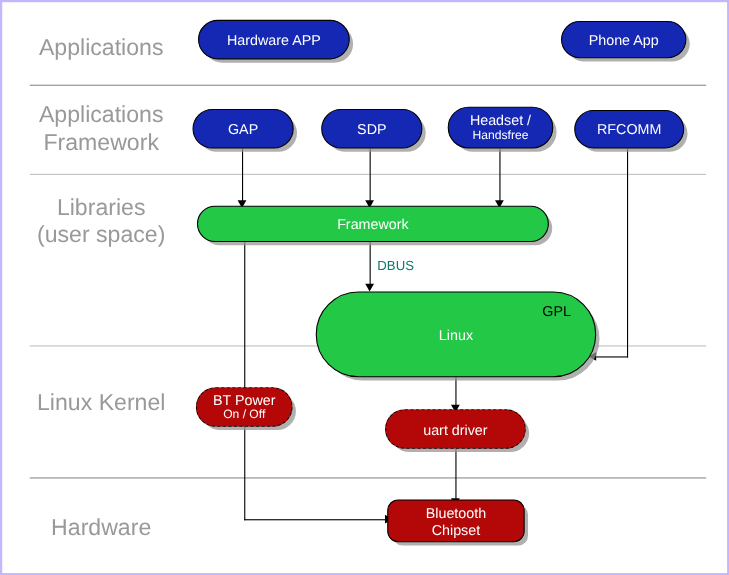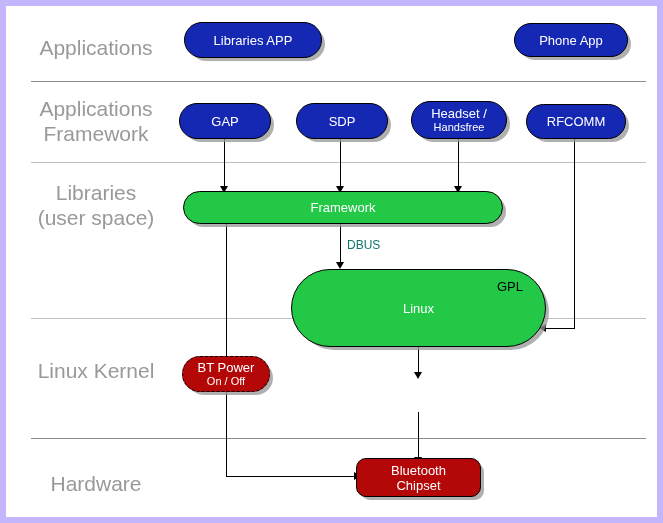--- a/index.html
+++ b/index.html
@@ -5,21 +5,21 @@
   html, body {
     margin: 0;
     padding: 0;
     background: #ffffff;
   }
   #canvas {
     position: relative;
     width: 663px;
     height: 523px;
     background: #ffffff;
-    border: 6px solid #c4b5fd;
+    border: 2px solid #c4b5fd;
     box-sizing: border-box;
     font-family: "Liberation Sans", sans-serif;
     overflow: hidden;
   }
   
   .band-label {
     position: absolute;
     color: #999999;
     font-size: 21px;
     line-height: 25px;
@@ -147,21 +147,21 @@
   <div class="conn h" style="left:220px; top:470px; width:133px;"></div>
   <div class="arrow right" style="left:348px; top:466px;"></div>
 
   <div class="conn v" style="left:412px; top:328px; height:41px;"></div>
   <div class="arrow down" style="left:408px; top:366px;"></div>
 
   <div class="conn v" style="left:412px; top:406px; height:48px;"></div>
   <div class="arrow down" style="left:408px; top:451px;"></div>
 
   <div class="node blue" style="left:178px; top:16px; width:138px; height:36px;">
-    <span class="l1">Libraries APP</span>
+    <span class="l1">Hardware APP</span>
   </div>
 
   <div class="node blue" style="left:508px; top:17px; width:114px; height:34px;">
     <span class="l1">Phone App</span>
   </div>
 
   <div class="node blue" style="left:173px; top:97px; width:92px; height:36px;">
     <span class="l1">GAP</span>
   </div>
 
@@ -185,19 +185,22 @@
   <div class="node green" style="left:285px; top:263px; width:255px; height:78px;">
     <span class="corner-tag" style="right:22px; top:10px;">GPL</span>
     <span class="l1">Linux</span>
   </div>
 
   <div class="node red" style="left:176px; top:350px; width:88px; height:36px;">
     <span class="l1">BT Power</span>
     <span class="l2">On / Off</span>
   </div>
 
+  <div class="node red" style="left:348px; top:370px; width:128px; height:36px;">
+    <span class="l1">uart driver</span>
+  </div>
 
   <div class="node red-solid" style="left:350px; top:452px; width:125px; height:39px;">
     <span class="l1">Bluetooth</span>
     <span class="l1">Chipset</span>
   </div>
 
 </div>
 
 </body></html>

